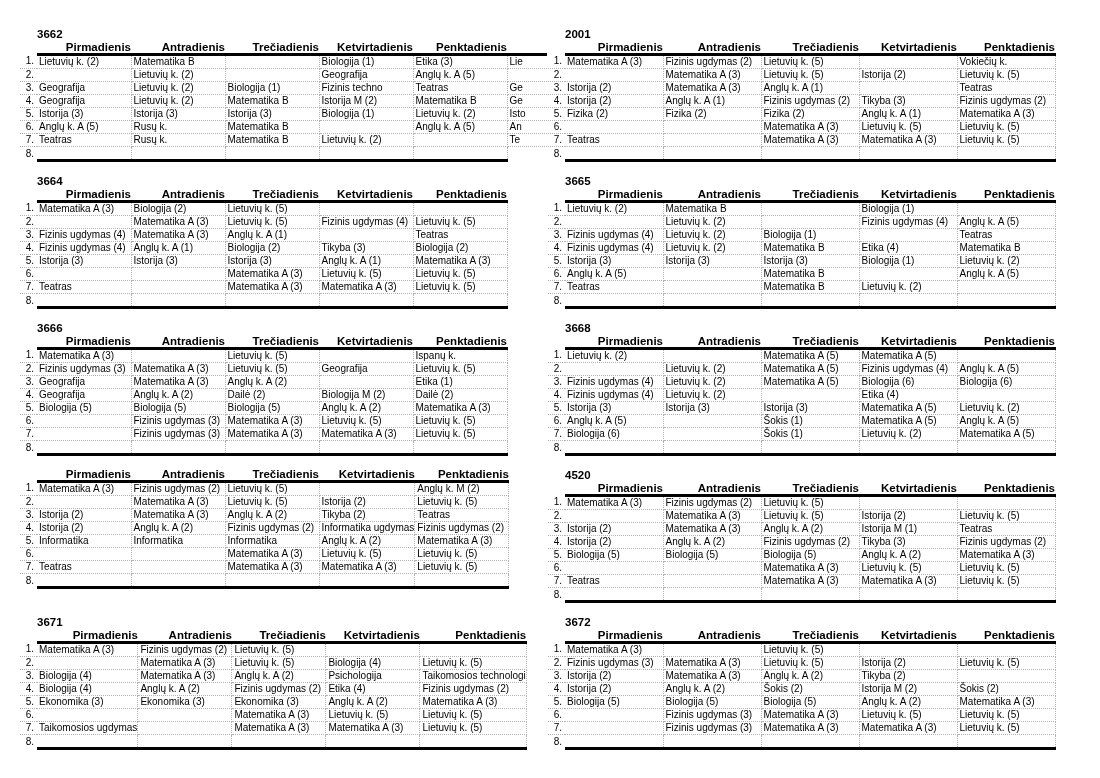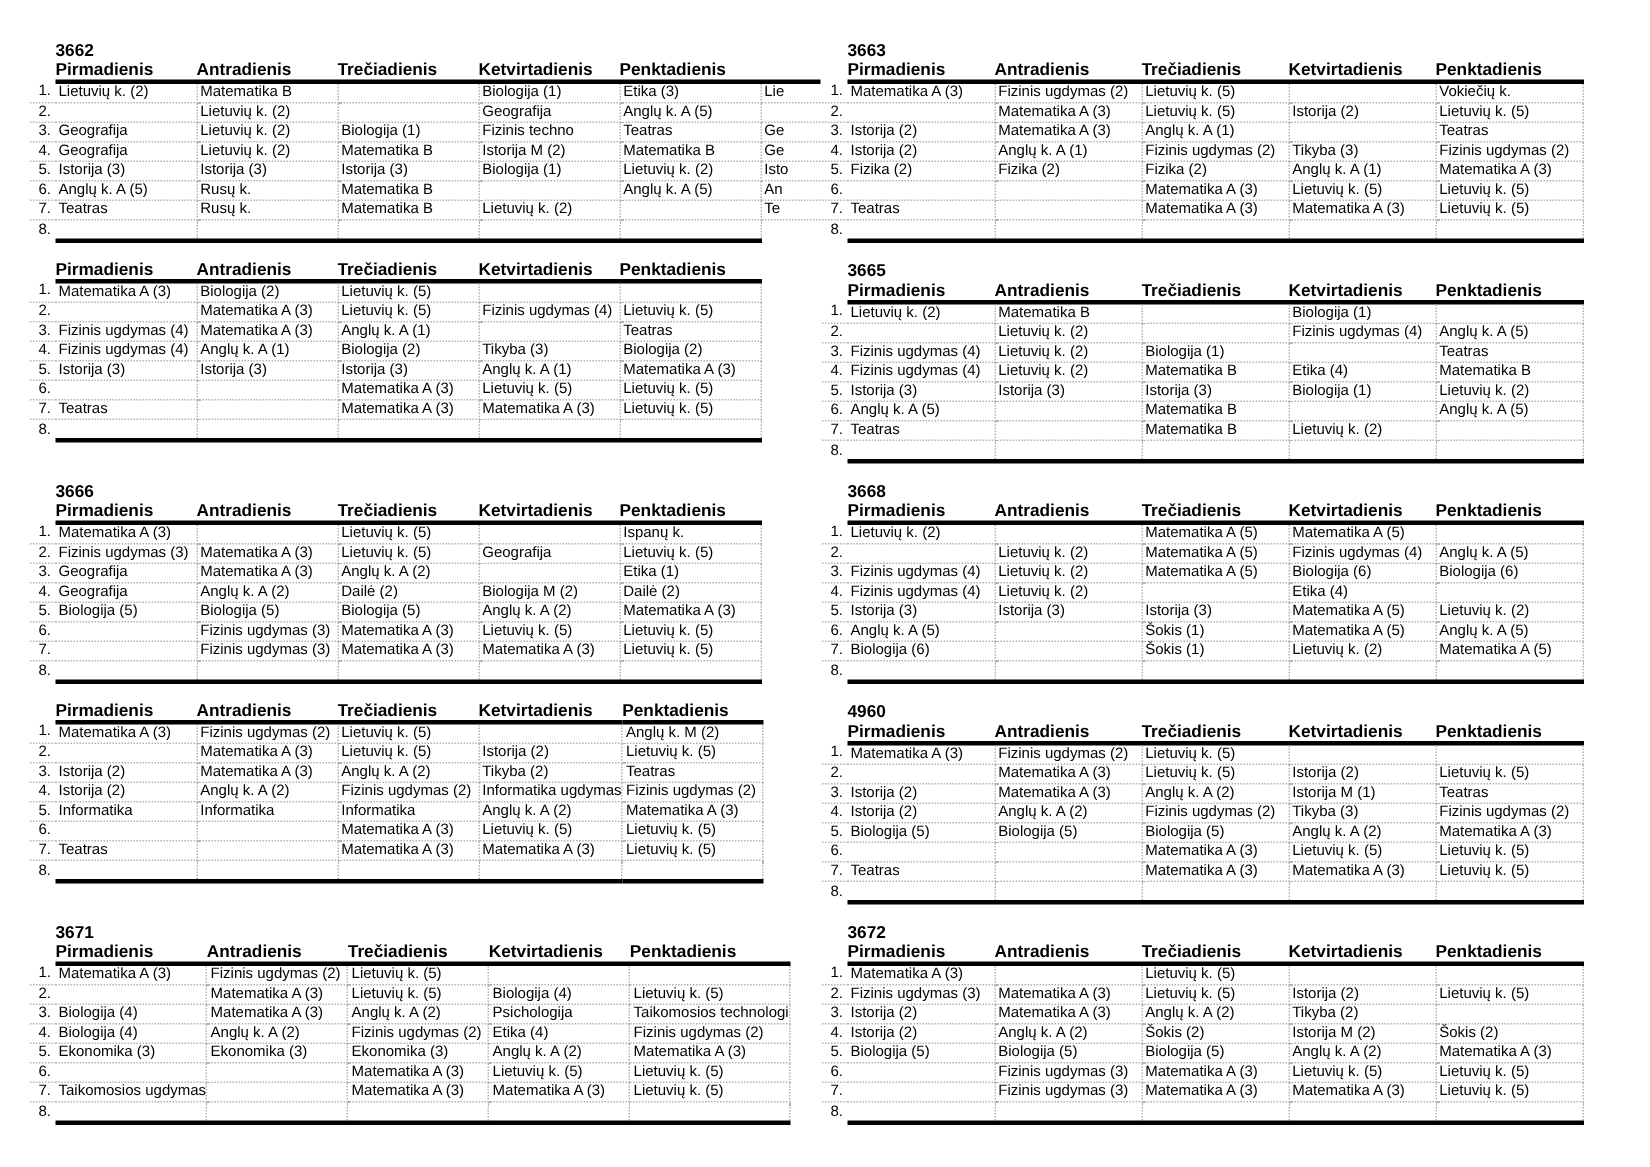--- a/index.html
+++ b/index.html
@@ -13,21 +13,21 @@
   }
   .schedule{overflow:hidden;}
   .class-number{font-weight:bold;font-size:11.5px;height:14px;line-height:14px;padding-left:17px;}
   table{border-collapse:collapse;table-layout:fixed;}
   col.gutter-col{width:17px;}
   .left col.day-col{width:94px;}
   .right col.day-col{width:98px;}
   col.frag-col{width:40px;}
   th{padding:0;}
   th.day-h{
-    font-weight:bold;font-size:11.5px;text-align:left;height:12px;line-height:12px;
+    font-weight:bold;font-size:11.5px;text-align:right;height:12px;line-height:12px;
     border-bottom:3px solid #000;white-space:nowrap;overflow:hidden;
   }
   th.gutter-h{border:none;}
   th.frag-h{border-bottom:3px solid #000;}
   td{
     font-size:10px;height:12px;line-height:12px;padding:0 0 0 2px;
     white-space:nowrap;overflow:visible;
   }
   td.gutter{text-align:right;padding:0 3px 0 0;border-bottom:1px dotted #b3b3b3;overflow:hidden;}
   td.day{border-right:1px dotted #b3b3b3;border-bottom:1px dotted #b3b3b3;}
@@ -134,21 +134,21 @@
               <td class="day"></td>
               <td class="day"></td>
               <td class="day"></td>
               <td class="day"></td>
               <td class="frag"></td>
             </tr>
           </tbody>
         </table>
       </div>
       <div class="schedule right">
-        <div class="class-number">3663</div>
+        <div class="class-number">2001</div>
         <table>
           <colgroup>
             <col class="gutter-col">
             <col class="day-col">
             <col class="day-col">
             <col class="day-col">
             <col class="day-col">
             <col class="day-col">
           </colgroup>
           <thead>
@@ -223,20 +223,21 @@
               <td class="day"></td>
               <td class="day"></td>
               <td class="day"></td>
               <td class="day"></td>
               <td class="day"></td>
             </tr>
           </tbody>
         </table>
       </div>
       <div class="schedule left">
+        <div class="class-number">3664</div>
         <table>
           <colgroup>
             <col class="gutter-col">
             <col class="day-col">
             <col class="day-col">
             <col class="day-col">
             <col class="day-col">
             <col class="day-col">
           </colgroup>
           <thead>
@@ -666,21 +667,21 @@
               <td class="day"></td>
               <td class="day"></td>
               <td class="day"></td>
               <td class="day"></td>
               <td class="day"></td>
             </tr>
           </tbody>
         </table>
       </div>
       <div class="schedule right">
-        <div class="class-number">4960</div>
+        <div class="class-number">4520</div>
         <table>
           <colgroup>
             <col class="gutter-col">
             <col class="day-col">
             <col class="day-col">
             <col class="day-col">
             <col class="day-col">
             <col class="day-col">
           </colgroup>
           <thead>

